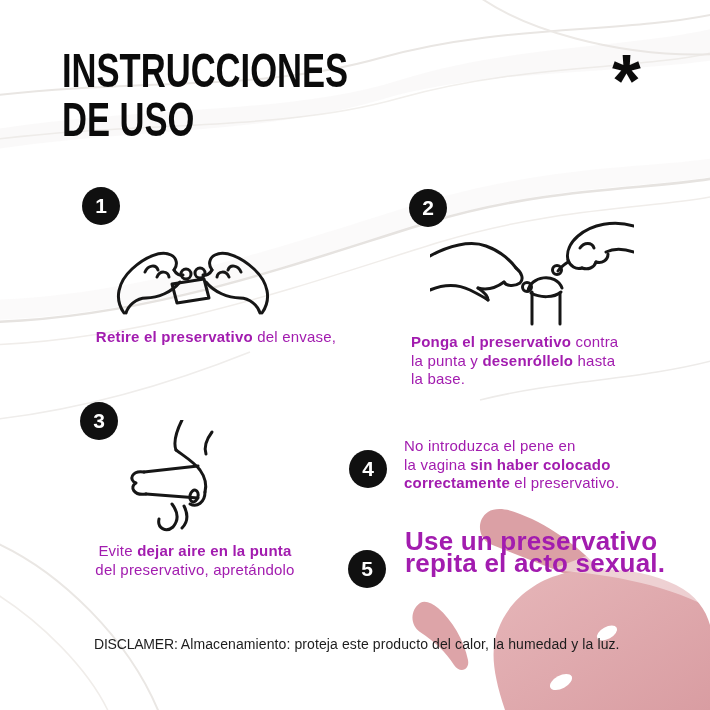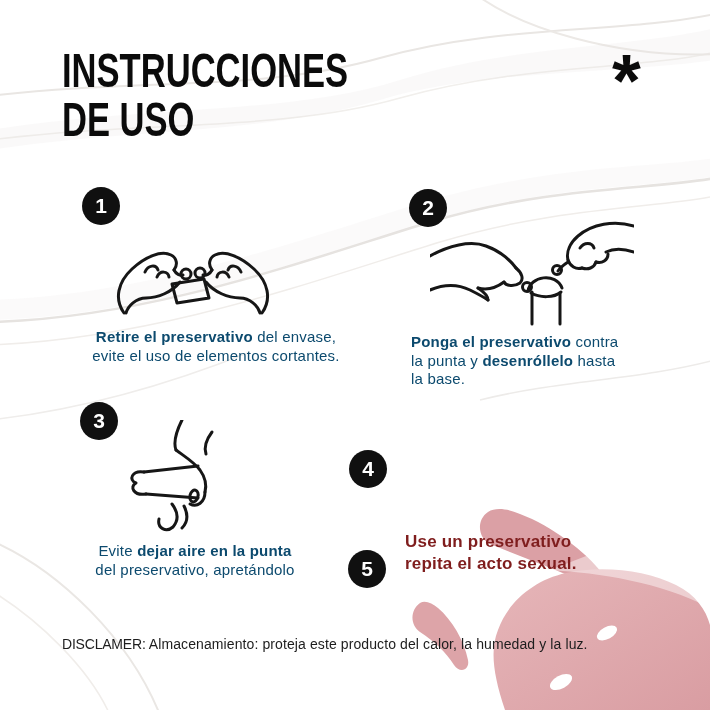--- a/index.html
+++ b/index.html
@@ -15,28 +15,28 @@
     position:absolute;left:62px;top:46px;font-weight:700;font-size:48px;line-height:49px;
     color:#0b0b0b;transform:scaleX(.72);transform-origin:left top;white-space:nowrap;
   }
   .asterisk{
     position:absolute;left:612px;top:44px;font-size:74px;line-height:1;font-weight:700;color:#0b0b0b;
   }
   .badge{
     position:absolute;width:38px;height:38px;border-radius:50%;background:#101010;color:#ffffff;
     display:flex;align-items:center;justify-content:center;font-weight:700;font-size:21px;
   }
-  .step-text{position:absolute;font-size:15px;line-height:18.5px;letter-spacing:.2px;color:#0c4a6e;}
+  .step-text{position:absolute;font-size:15px;line-height:18.5px;letter-spacing:.2px;color:#a21caf;}
   .t-center{text-align:center;}
   .b{font-weight:700;}
-  .big-text{font-size:17px;line-height:21.5px;font-weight:700;letter-spacing:.2px;color:#7f1d1d;}
+  .big-text{font-size:26px;line-height:21.5px;font-weight:700;letter-spacing:.2px;color:#a21caf;}
   .ill{position:absolute;}
   .ill path,.ill circle,.ill ellipse{fill:none;stroke:#161616;stroke-width:3;stroke-linecap:round;stroke-linejoin:round;}
   .disclaimer{position:absolute;left:62px;top:636px;font-size:14px;letter-spacing:.1px;color:#1d1d1d;white-space:nowrap;}
-  .disclaimer .lbl{letter-spacing:-.2px;}
+  .disclaimer .lbl{letter-spacing:-.2px;margin-left:32px;}
 </style>
 </head>
 <body>
 
 <div class="canvas">
 
   <svg class="bg-waves" width="710" height="710" viewBox="0 0 710 710" aria-hidden="true">
     <path d="M-10 96 C140 78 260 92 380 58 C500 24 620 34 715 14" fill="none" stroke="#e9e6e3" stroke-width="2"></path>
     <path d="M-10 140 C150 120 280 132 400 98 C520 64 640 70 715 52" fill="none" stroke="#f1efec" stroke-width="1.5"></path>
     <path d="M470 -10 C520 30 620 58 715 54" fill="none" stroke="#ece9e6" stroke-width="2"></path>
@@ -92,21 +92,20 @@
       <path d="M100 48 C98 52 94 54 91 53"></path>
       <path d="M129 50 C126 43 118 42 116 48"></path>
       <path d="M117 55 C114 48 106 49 105 55"></path>
       <path d="M94 60 C102 70 116 76 128 76 C138 76 146 84 148 91"></path>
       <path d="M60 62 L92 57 L97 76 L65 81 Z"></path>
       <circle cx="74" cy="52" r="5"></circle>
       <circle cx="88" cy="51" r="5"></circle>
     </svg>
     <div class="step-text t-center" style="left:60px;top:328px;width:312px;">
         <div><span class="b">Retire el preservativo</span><span> del envase,</span></div>
-        <div><span>evite el uso de elementos cortantes.</span></div>
       </div>
 
     <div class="badge" style="left:409px;top:189px;">
       <span>2</span>
     </div>
     <svg class="ill" style="left:430px;top:218px;" width="204" height="108" viewBox="0 0 204 108" aria-hidden="true">
       <path d="M102 106 L102 74"></path>
       <path d="M130 106 L130 76"></path>
       <path d="M98 73 C100 58 126 54 132 70"></path>
       <path d="M101 75 C110 80 124 80 131 74"></path>
@@ -147,20 +146,25 @@
       <path d="M62 86 C66 94 66 102 60 108"></path>
     </svg>
     <div class="step-text t-center" style="left:52px;top:542px;width:286px;text-align:center;">
         <div><span>Evite </span><span class="b">dejar aire en la punta</span></div>
         <div><span>del preservativo, apretándolo</span></div>
       </div>
 
     <div class="badge" style="left:349px;top:450px;">
       <span>4</span>
     </div>
+    <div class="step-text" style="left:404px;top:437px;">
+        <div><span>No introduzca el pene en</span></div>
+        <div><span>la vagina </span><span class="b">sin haber colocado</span></div>
+        <div><span class="b">correctamente</span><span> el preservativo.</span></div>
+      </div>
 
     <div class="badge" style="left:348px;top:550px;">
       <span>5</span>
     </div>
     <div class="step-text big-text" style="left:405px;top:531px;">
         <div><span>Use un preservativo</span></div>
         <div><span>repita el acto sexual.</span></div>
       </div>
 
     <div class="disclaimer">

